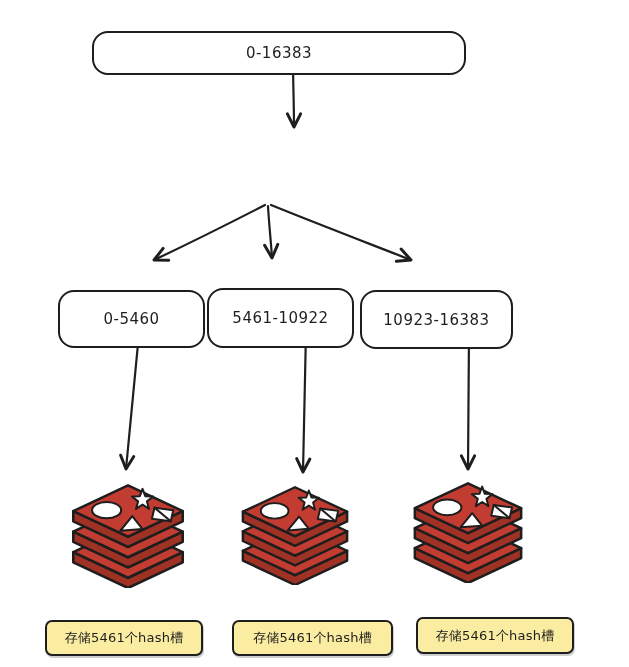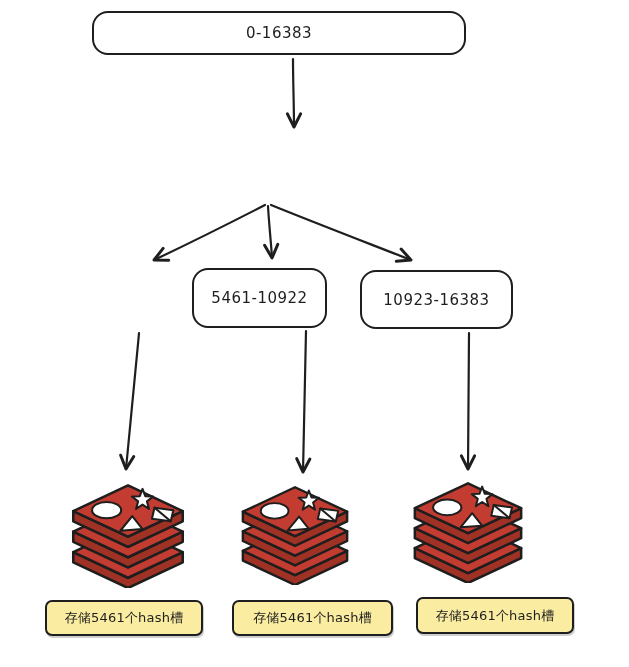--- a/index.html
+++ b/index.html
@@ -17,20 +17,21 @@
     box-sizing: border-box;
     border: 2.5px solid var(--stroke, #1e1e1e);
     border-radius: 16px;
     background: var(--node-fill, #ffffff);
     display: flex;
     align-items: center;
     justify-content: center;
     font-size: 15px;
     letter-spacing: 0.5px;
     line-height: 1.2;
+    margin-top: 20px;
   }
   .highlight { background: var(--highlight-fill, #faeca0); }
   .label-node {
     border-radius: 7px;
     font-size: 13px;
     letter-spacing: 0.2px;
     box-shadow: 1px 2px 0 rgba(60,60,60,0.25);
   }
   #arrow-layer {
     position: absolute;
@@ -90,21 +91,22 @@
     <path class="arrow" marker-end="url(#ah)" d="M268,206 C269,224 271,242 272,258"></path>
     <path class="arrow" marker-end="url(#ah)" d="M271,205 C318,224 365,242 411,260"></path>
     <path class="arrow" marker-end="url(#ah)" d="M139,333 C135,379 130,425 126,469"></path>
     <path class="arrow" marker-end="url(#ah)" d="M306,331 C305,378 304,426 303,472"></path>
     <path class="arrow" marker-end="url(#ah)" d="M469,333 C469,378 468,424 468,469"></path>
   </svg>
 
   <div class="node" style="left:92px; top:11px; width:374px; height:44px;">0-16383</div>
 
 
-  <div class="node" style="left:192px; top:268px; width:135px; height:60px;">5461-10922</div>
+  <div class="node" style="left:58px; top:270px; width:147px; height:58px;">0-5460</div>
+  <div class="node" style="left:207px; top:268px; width:147px; height:60px;">5461-10922</div>
   <div class="node" style="left:360px; top:270px; width:153px; height:59px;">10923-16383</div>
 
   <div class="icon-wrap" style="left:60px; top:482px;">
     <svg width="136" height="106" viewBox="0 0 140 124">
         <use href="#redis-stack"></use>
       </svg>
   </div>
   <div class="icon-wrap" style="left:230px; top:484px;">
     <svg width="130" height="101" viewBox="0 0 140 124">
         <use href="#redis-stack"></use>

